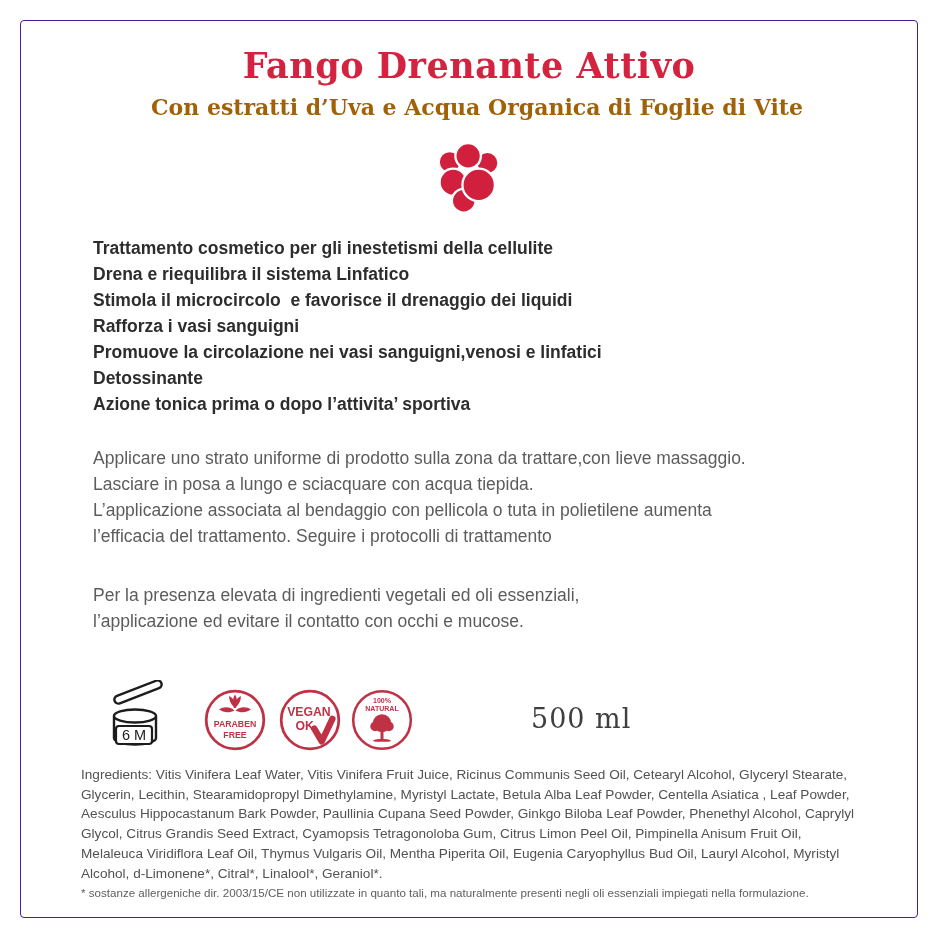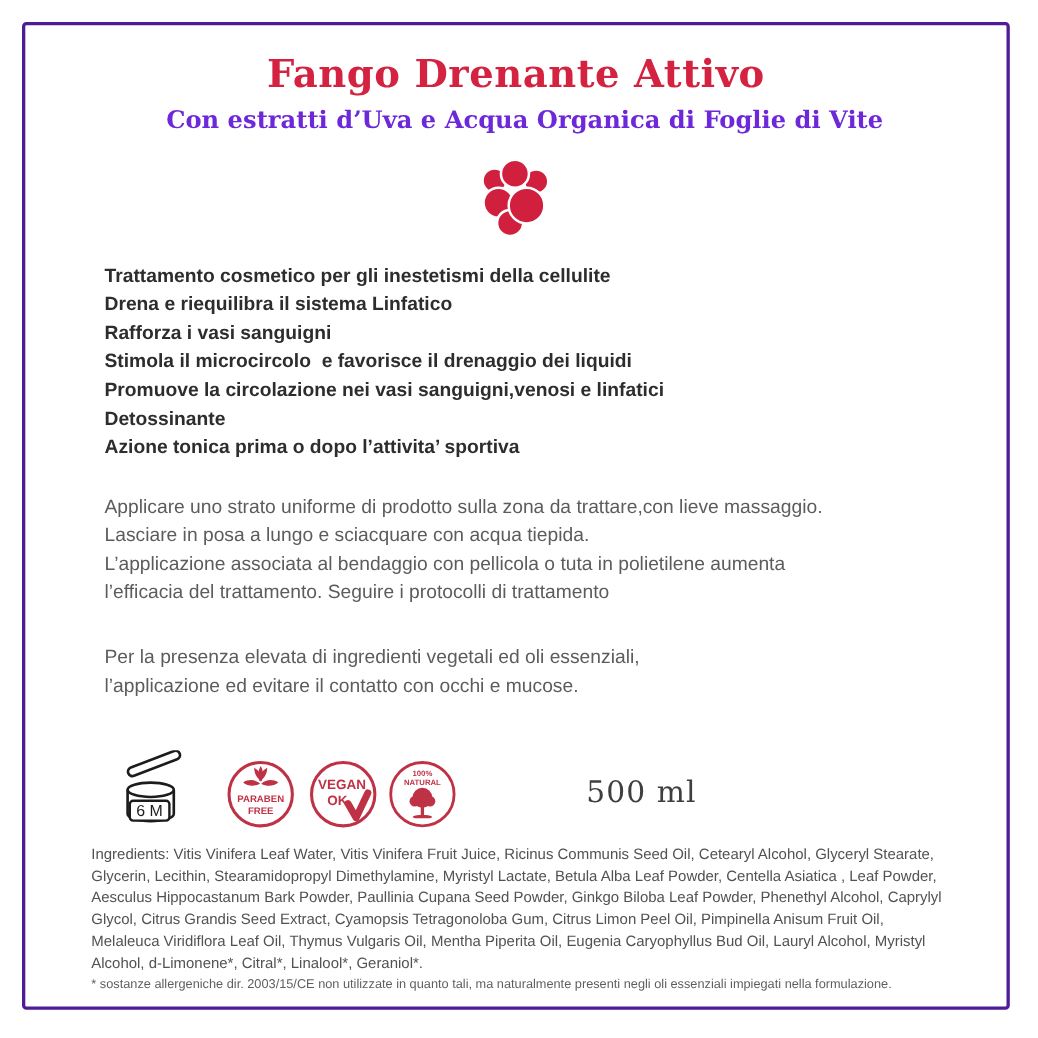--- a/index.html
+++ b/index.html
@@ -1,24 +1,24 @@
 <!DOCTYPE html>
 <html><head>
 <meta charset="utf-8">
 <style>
   html,body{margin:0;padding:0;background:#ffffff;}
   .page{position:relative;width:944px;height:944px;background:#ffffff;overflow:hidden;
         font-family:"Liberation Sans","DejaVu Sans",sans-serif;}
   .card{position:absolute;left:20px;top:20px;width:898px;height:898px;
-        border:3px solid #4c1d95;border-radius:4px;background:#ffffff;box-sizing:border-box;
+        border:1px solid #4c1d95;border-radius:4px;background:#ffffff;box-sizing:border-box;
         padding-top:25px;}
   .title{margin:0;text-align:center;font-family:"DejaVu Serif","Liberation Serif",serif;
          font-weight:700;font-size:35px;line-height:40px;color:#d42340;letter-spacing:0.5px;}
   .subtitle{margin:7px 0 0 16px;text-align:center;font-family:"DejaVu Serif","Liberation Serif",serif;
-         font-weight:700;font-size:22px;line-height:28px;color:#6d28d9;}
+         font-weight:700;font-size:22px;line-height:28px;color:#a16207;}
   .grape-wrap{margin:20px auto 0 auto;width:80px;height:72px;}
   .benefits{margin:22px 0 0 72px;color:#2d2d2d;font-size:17.5px;line-height:26px;font-weight:bold;}
   .benefits .line{white-space:pre-wrap;}
   .para{margin-left:72px;color:#5c5c5c;font-size:17.5px;line-height:26px;}
   .para.app{margin-top:28px;}
   .para.warn{margin-top:33px;}
   .icons-row{display:flex;align-items:center;margin:46px 0 0 72px;height:76px;}
   .jar-wrap{width:84px;height:76px;}
   .badge{width:64px;height:64px;margin-top:4px;}
   .badge.paraben{margin-left:26px;}
@@ -48,22 +48,22 @@
           <circle cx="27" cy="47" r="15.5"></circle>
           <circle cx="39" cy="68" r="13.5"></circle>
           <circle cx="56" cy="50" r="18.5"></circle>
         </g>
       </svg>
     </div>
 
     <div class="benefits">
       <div class="line">Trattamento cosmetico per gli inestetismi della cellulite</div>
       <div class="line">Drena e riequilibra il sistema Linfatico</div>
+      <div class="line">Stimola il microcircolo  e favorisce il drenaggio dei liquidi</div>
       <div class="line">Rafforza i vasi sanguigni</div>
-      <div class="line">Stimola il microcircolo  e favorisce il drenaggio dei liquidi</div>
       <div class="line">Promuove la circolazione nei vasi sanguigni,venosi e linfatici</div>
       <div class="line">Detossinante</div>
       <div class="line">Azione tonica prima o dopo l’attivita’ sportiva</div>
     </div>
 
     <div class="para app">
       <div class="line">Applicare uno strato uniforme di prodotto sulla zona da trattare,con lieve massaggio.</div>
       <div class="line">Lasciare in posa a lungo e sciacquare con acqua tiepida.</div>
       <div class="line">L’applicazione associata al bendaggio con pellicola o tuta in polietilene aumenta</div>
       <div class="line">l’efficacia del trattamento. Seguire i protocolli di trattamento</div>

